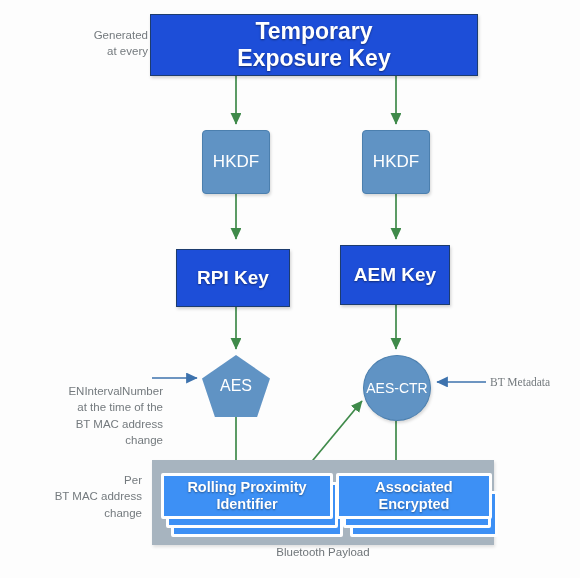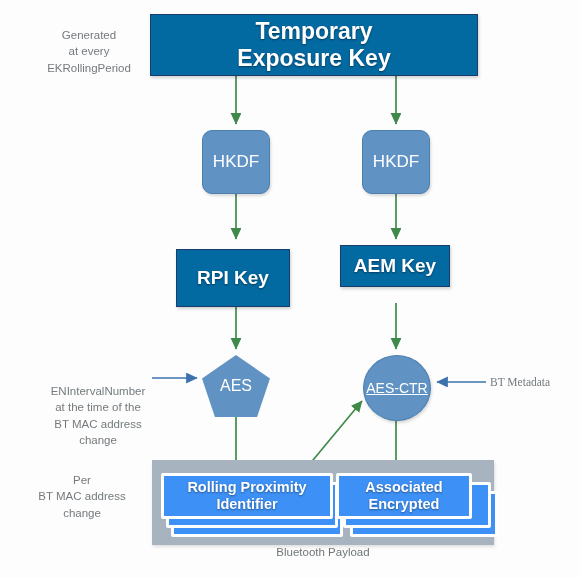--- a/index.html
+++ b/index.html
@@ -32,67 +32,66 @@
     display: flex;
     align-items: center;
     justify-content: center;
     text-align: center;
     color: #ffffff;
     box-sizing: border-box;
   }
 
   
   .darkbox {
-    background: #0369a1;
+    background: #1d4ed8;
     border: 1px solid #1d3c6e;
     font-weight: bold;
     text-shadow: 0 1px 2px rgba(0,0,0,0.45);
     box-shadow: 1px 2px 3px rgba(0,0,0,0.18);
   }
   #tek-box {
     left: 150px; top: 14px; width: 328px; height: 62px;
     font-size: 23px;
     line-height: 1.18;
   }
   #rpi-key-box {
     left: 176px; top: 249px; width: 114px; height: 58px;
     font-size: 19px;
   }
   #aem-key-box {
-    left: 340px; top: 245px; width: 110px; height: 42px;
+    left: 340px; top: 245px; width: 110px; height: 60px;
     font-size: 19px;
   }
 
   
   .opshape {
     background: #6093c4;
     border: 1px solid #4b7fae;
     box-shadow: 1px 2px 3px rgba(0,0,0,0.15);
   }
   .hkdf {
     width: 68px; height: 64px;
-    border-radius: 10px;
+    border-radius: 4px;
     font-size: 17px;
   }
   #hkdf-left  { left: 202px; top: 130px; }
   #hkdf-right { left: 362px; top: 130px; }
 
   #aes-pentagon {
     left: 202px; top: 355px; width: 68px; height: 62px;
     background: #6093c4;
     clip-path: polygon(50% 0%, 100% 38%, 81% 100%, 19% 100%, 0% 38%);
     font-size: 16px;
     box-shadow: none;
     border: none;
   }
   #aes-ctr-circle {
     left: 363px; top: 355px; width: 68px; height: 66px;
     border-radius: 50%;
     font-size: 14px;
-    text-decoration: underline;
   }
 
   
   #payload-container {
     position: absolute;
     left: 152px; top: 460px; width: 342px; height: 85px;
     background: #a7b4bf;
     box-shadow: 1px 2px 3px rgba(0,0,0,0.12);
   }
   .card-stack {
@@ -125,38 +124,38 @@
   #rpi-stack .s2 { left: 10px; top: 18px; width: 172px; height: 46px; }
   #rpi-stack .s1 { left: 5px;  top: 9px;  width: 172px; height: 46px; }
   #rpi-stack .card-front {
     left: 0; top: 0; width: 172px; height: 46px; font-size: 14.5px;
   }
   
   #aem-stack { left: 336px; top: 473px; }
   #aem-stack .s2 { left: 14px; top: 18px; width: 148px; height: 46px; }
   #aem-stack .s1 { left: 7px;  top: 9px;  width: 148px; height: 46px; }
   #aem-stack .card-front {
-    left: 0; top: 0; width: 136px; height: 46px; font-size: 14.5px;
+    left: 0; top: 0; width: 156px; height: 46px; font-size: 14.5px;
   }
 
   #payload-caption {
     position: absolute;
     left: 152px; top: 546px; width: 342px;
     text-align: center;
     color: #6f7579;
     font-size: 11.5px;
   }
 
   
   .annot {
     position: absolute;
     color: #747a7e;
     font-size: 11.5px;
     line-height: 1.42;
-    text-align: center;
+    text-align: right;
   }
   #label-generated    { left: 30px;  top: 27px;  width: 118px; }
   #label-eninterval   { left: 33px;  top: 357px; width: 130px; margin-top: 26px; }
   #label-per-mac      { left: 22px;  top: 472px; width: 120px; }
   #label-bt-metadata  { left: 490px; top: 374px; width: 85px; text-align: left; font-family: Liberation Serif, serif; }
 </style>
 </head>
 <body>
 
 <div id="canvas">
@@ -196,21 +195,20 @@
 
       <path d="M152,378 L197,378" marker-end="url(#arrow-blue)"></path>
 
       <path d="M486,382 L437,382" marker-end="url(#arrow-blue)"></path>
     </g>
   </svg>
 
   <div class="annot" id="label-generated">
     <div>Generated</div>
     <div>at every</div>
-    <div>EKRollingPeriod</div>
   </div>
 
   <div class="annot" id="label-eninterval">
     <div>ENIntervalNumber</div>
     <div>at the time of the</div>
     <div>BT MAC address</div>
     <div>change</div>
   </div>
 
   <div class="annot" id="label-per-mac">

